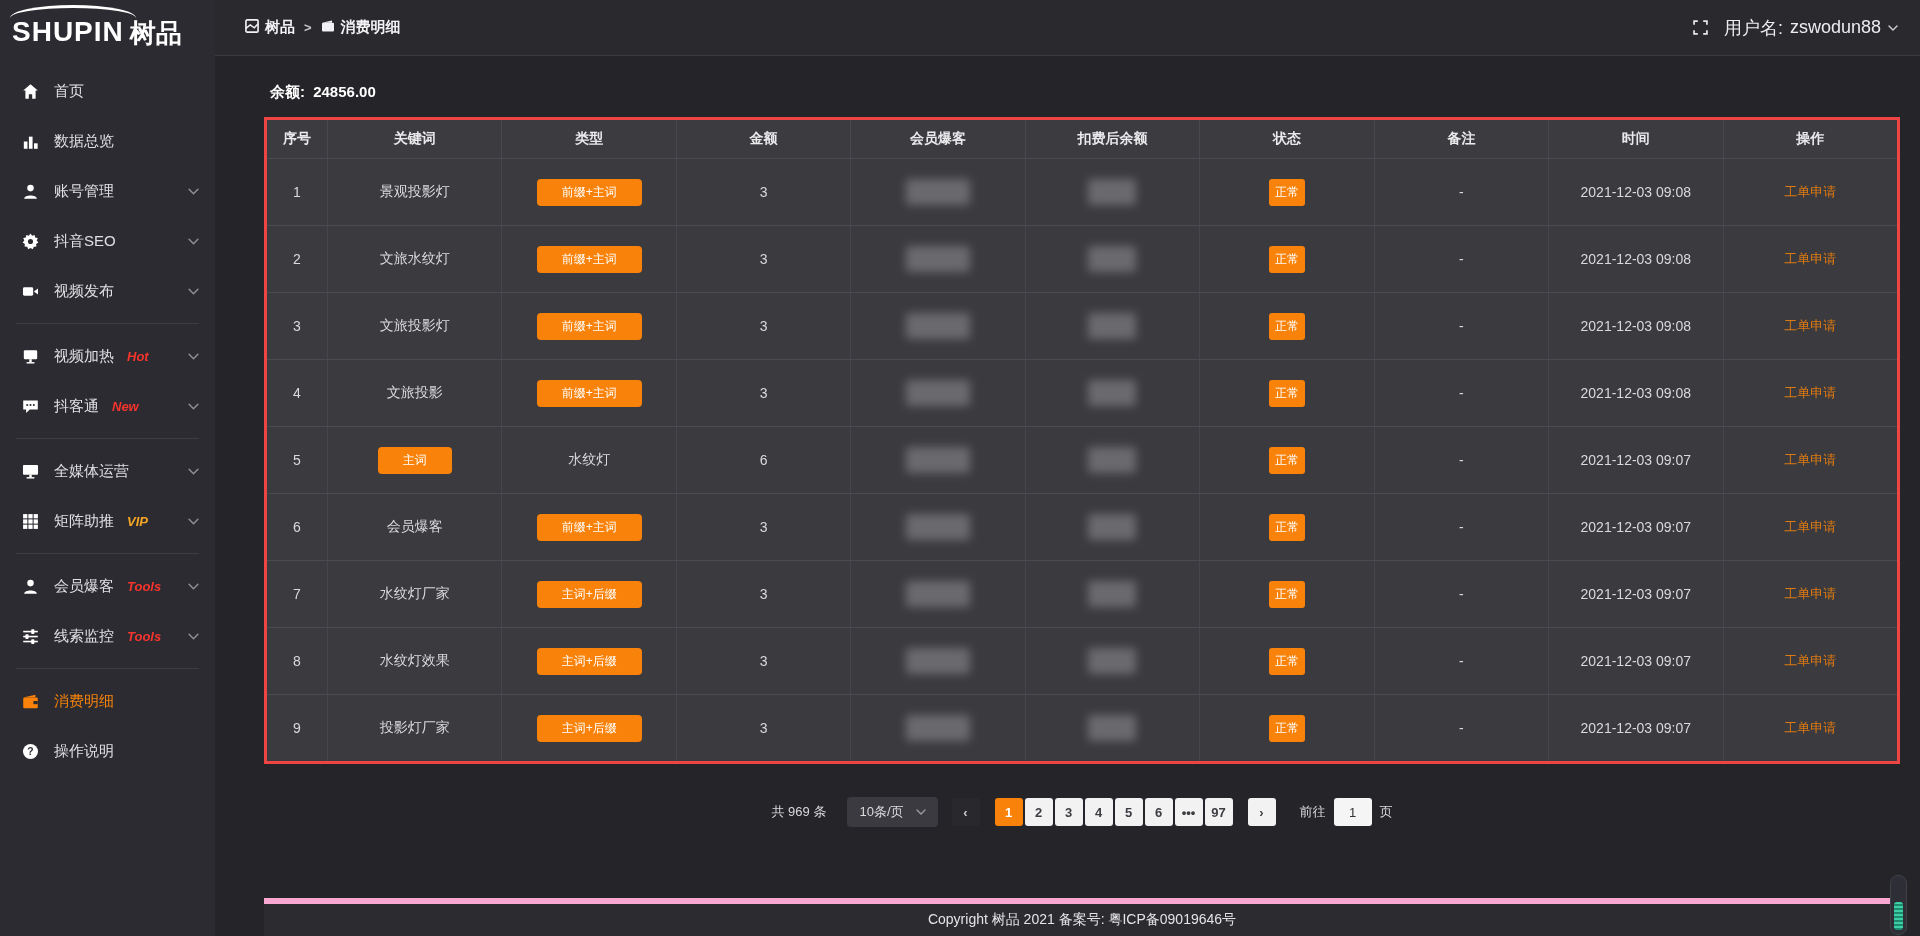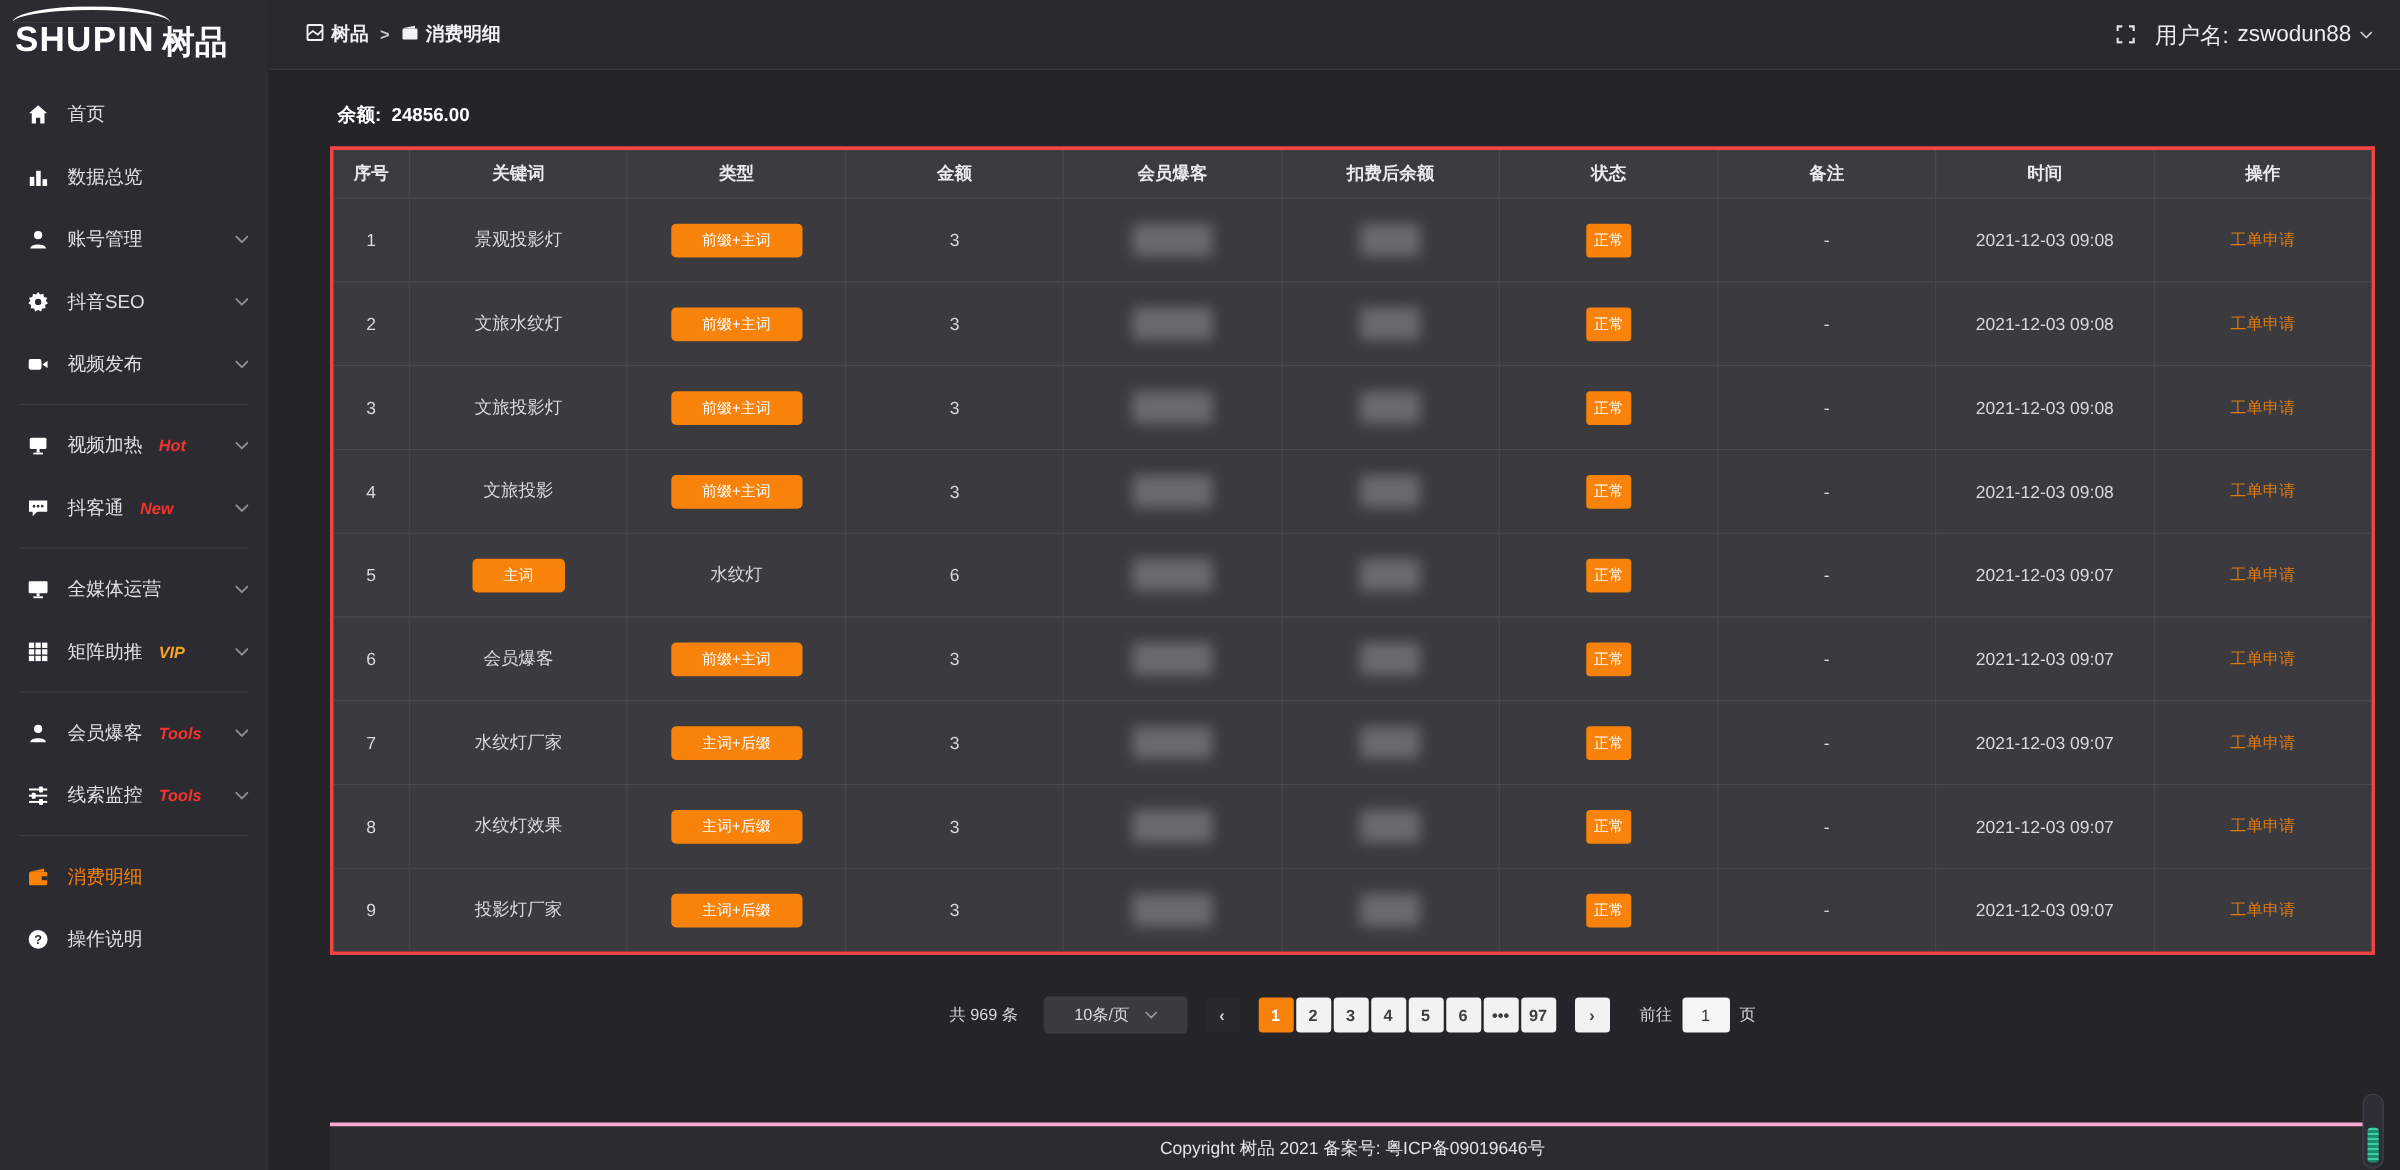--- a/index.html
+++ b/index.html
@@ -61,33 +61,33 @@
   .status-badge { background:#f8820a; color:#fff; font-size:12px; padding:5px 6px; border-radius:3px; }
   .blur-block { width:64px; height:26px; background:#9a9a9e; border-radius:2px; filter:blur(5px); opacity:.5; }
   .blur-sm { width:48px; }
   .action-link { color:#dd7a12; font-size:13px; cursor:pointer; text-decoration:none; }
 
   
   .pagination { display:flex; align-items:center; justify-content:center; gap:13px;
                 margin-top:33px; color:#d8d8db; font-size:13px; }
   .pg-total { margin-right:8px; }
   .pg-size { height:30px; background:#3a3a40; border-radius:4px; display:flex; align-items:center;
-             gap:12px; padding:0 24px; cursor:pointer; color:#dcdcdf; }
+             gap:12px; padding:0 12px; cursor:pointer; color:#dcdcdf; }
   .pg-size svg { width:10px; height:6px; color:#9a9aa0; }
   .pager-btn { min-width:28px; height:28px; border-radius:3px; background:#f2f2f3; color:#3d3d42;
                display:flex; align-items:center; justify-content:center; font-size:13px;
                font-weight:bold; cursor:pointer; border:none; margin:0 1px; }
   .pager-btn.prev { background:#29292d; color:#cfcfd3; }
   .pager-btn.active { background:#f8820a; color:#fff; }
   .pg-goto { display:flex; align-items:center; gap:8px; margin-left:10px; }
   .pg-input { width:38px; height:28px; background:#f5f5f6; border-radius:3px; color:#333;
               display:flex; align-items:center; justify-content:center; font-size:13px; }
 
   
-  .footer { margin-top:auto; height:38px; flex-shrink:0; background:#2b2b30; border-top:3px solid #f9a8d4;
+  .footer { margin-top:auto; height:38px; flex-shrink:0; background:#2b2b30; border-top:6px solid #f9a8d4;
             display:flex; align-items:center; justify-content:center; color:#e4e4e7; font-size:14px; }
 
   
   .scroll-widget { position:absolute; right:13px; bottom:1px; width:17px; height:60px;
                    background:#2e2e37; border:1px solid #40404a; border-radius:8px; cursor:pointer; }
   .scroll-thumb { position:absolute; left:3px; right:3px; bottom:4px; height:28px; border-radius:3px;
                   background:repeating-linear-gradient(180deg,#3ecfa6 0 2px,#1d8b70 2px 4px); }
 </style>
 </head>
 <body>

